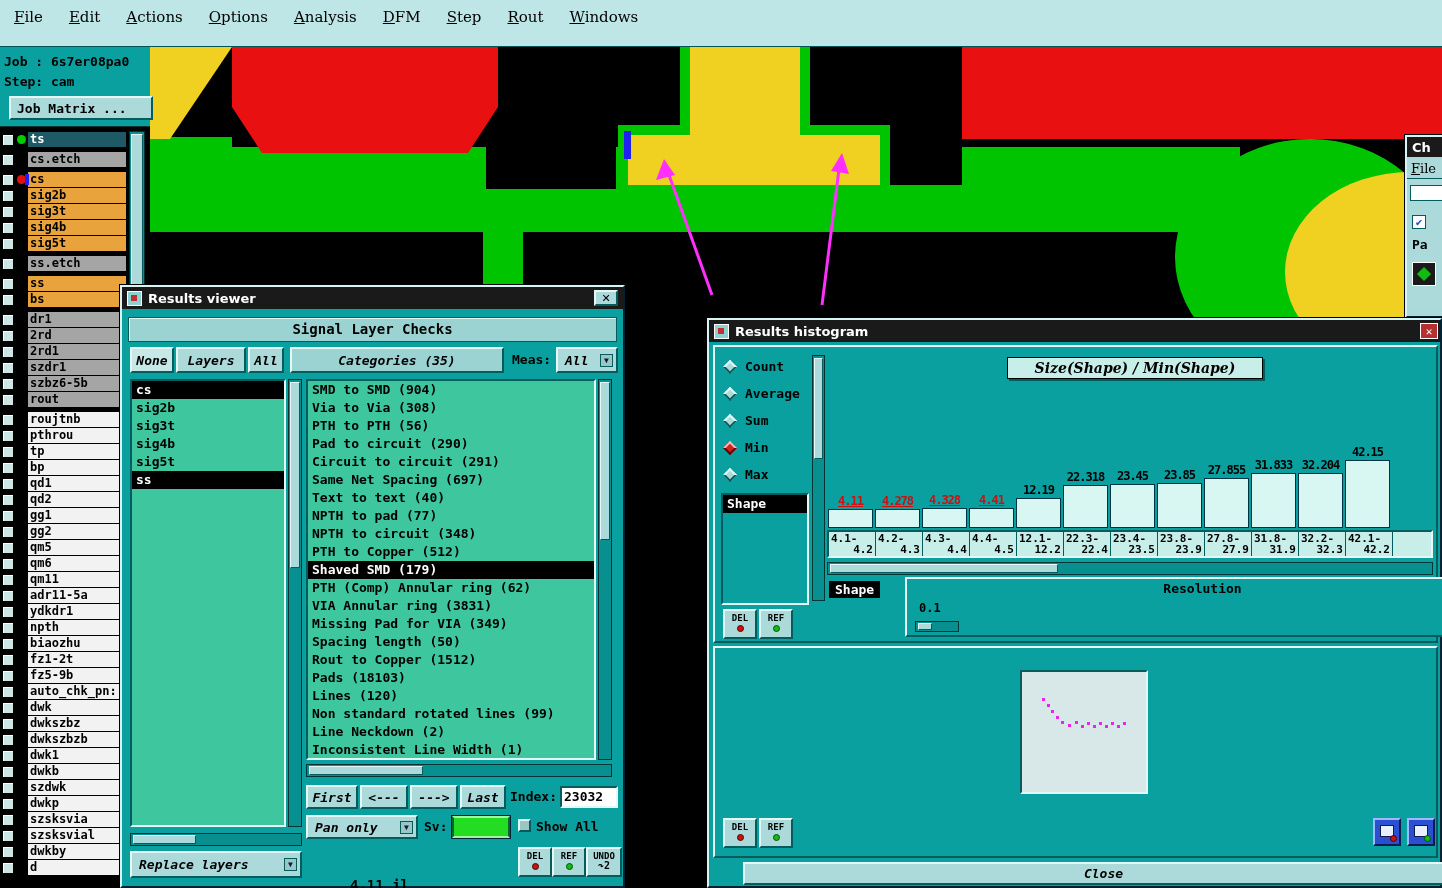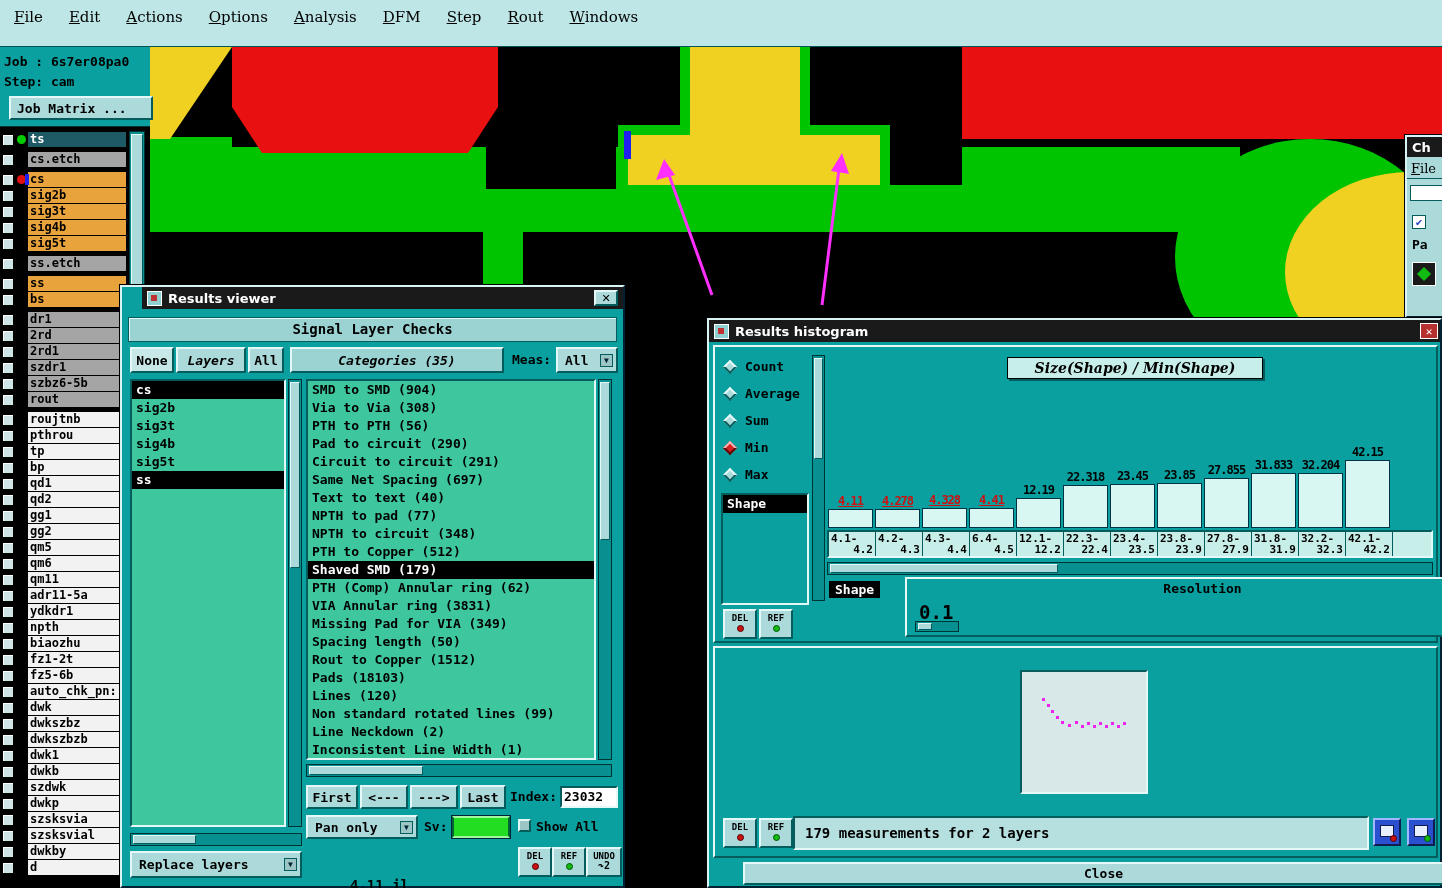--- a/index.html
+++ b/index.html
@@ -51,21 +51,21 @@
   .ticon{width:15px;height:15px;background:#8FD0D0;border:1px solid #fff;margin-right:6px;position:relative;flex:0 0 15px;}
   .ticon-in{position:absolute;left:3px;top:3px;width:6px;height:6px;background:#C03030;}
   .ttext{white-space:nowrap;}
   .xbtn{margin-left:auto;width:24px;height:16px;background:#ACDADA;border:2px solid;
     border-color:#E4F8F8 #045C5C #045C5C #E4F8F8;display:flex;align-items:center;justify-content:center;
     font-size:11px;font-weight:bold;color:#000;}
   .xred{position:absolute;right:2px;top:3px;width:18px;height:16px;background:#B63030;color:#fff;
     display:flex;align-items:center;justify-content:center;font-size:11px;font-weight:bold;border:1px solid #fff;}
   .rvbtn{position:absolute;height:26px;background:#ACDADA;border:2px solid;
     border-color:#E4F8F8 #045C5C #045C5C #E4F8F8;color:#000;font-weight:bold;font-size:13px;
-    display:flex;align-items:center;justify-content:center;white-space:nowrap;}
+    display:flex;align-items:center;justify-content:center;white-space:nowrap;font-style:italic;}
   .rvbtn.ital{font-style:italic;}
   .rvbtn.dd{justify-content:space-between;padding:0 3px 0 7px;}
   .darr{width:13px;height:13px;background:#9CC6C6;border:1px solid #045C5C;font-size:8px;line-height:11px;
     text-align:center;color:#023;flex:0 0 13px;}
   .lbl{position:absolute;color:#000;font-weight:bold;font-size:13px;white-space:nowrap;}
   .greenlist{position:absolute;background:#3EC79E;border:2px solid;border-color:#045C5C #E4F8F8 #E4F8F8 #045C5C;
     overflow:hidden;}
   .rv-row{height:18px;line-height:18px;font-size:13px;font-weight:bold;color:#000;padding:0 4px;
     white-space:nowrap;overflow:hidden;}
   .rv-row.sel{background:#000;color:#fff;}
@@ -75,21 +75,21 @@
   .hthumb{height:100%;width:38%;background:#ACDADA;border:1px solid;border-color:#E4F8F8 #045C5C #045C5C #E4F8F8;}
   .smallbtn{position:absolute;width:34px;height:30px;background:#ACDADA;border:2px solid;
     border-color:#E4F8F8 #045C5C #045C5C #E4F8F8;display:flex;flex-direction:column;align-items:center;
     font-size:9px;font-weight:bold;color:#000;padding-top:2px;}
   .cdot{width:7px;height:7px;border-radius:50%;margin-top:2px;}
   .dot-r{background:#CC1111;border:1px solid #500;}
   .dot-g{background:#12BB12;border:1px solid #050;}
   .uglyph{font-size:10px;line-height:10px;}
 
   
-  #results-viewer{left:120px;top:285px;width:505px;height:603px;z-index:30;padding-left:20px;}
+  #results-viewer{left:120px;top:285px;width:505px;height:603px;z-index:30;}
   #rv-header{position:absolute;left:6px;top:30px;width:489px;height:25px;background:#9BD2D2;
     border:1px solid #045C5C;box-shadow:inset 1px 1px 0 #E4F8F8;text-align:center;line-height:23px;
     font-size:14px;font-weight:bold;color:#000;}
   #btn-none{left:8px;top:60px;width:44px;background:#C8E8E8;}
   #btn-layers{left:54px;top:60px;width:70px;}
   #btn-all{left:126px;top:60px;width:36px;}
   #btn-categories{left:168px;top:60px;width:214px;background:#9BD2D2;}
   #meas-label{left:390px;top:65px;}
   #meas-dd{left:434px;top:60px;width:62px;}
   #rv-layers{left:8px;top:92px;width:156px;height:448px;}
@@ -145,21 +145,21 @@
   .axis-col{width:47px;flex:0 0 47px;height:100%;border-right:1px solid #045C5C;font-size:11px;
     font-weight:bold;color:#000;padding:1px 2px;line-height:11px;}
   .axis-top{text-align:left;}
   .axis-bot{text-align:right;}
   #hist-hscroll{left:112px;top:215px;width:606px;height:13px;}
   #shape-axis-label{position:absolute;left:114px;top:234px;background:#000;color:#fff;font-size:13px;
     font-weight:bold;padding:1px 6px;}
   #resolution-box{left:190px;top:230px;width:595px;height:60px;}
   #resolution-header{position:absolute;left:2px;top:2px;right:2px;height:18px;text-align:center;
     font-size:13px;font-weight:bold;color:#000;}
-  #resolution-value{position:absolute;left:12px;top:22px;font-size:19px;font-weight:bold;color:#000;}
+  #resolution-value{position:absolute;left:12px;top:22px;font-size:12px;font-weight:bold;color:#000;}
   #resolution-slider{left:8px;top:42px;width:44px;height:11px;}
   #hist-bottom{left:4px;top:326px;width:725px;height:212px;}
   #preview-box{position:absolute;left:305px;top:22px;width:128px;height:124px;background:#D8E8E8;
     border:2px solid;border-color:#045C5C #E4F8F8 #E4F8F8 #045C5C;}
   .pdot{position:absolute;width:3px;height:3px;background:#EE22EE;}
   #hb-del{left:8px;top:170px;}
   #hb-ref{left:44px;top:170px;}
   #hist-message{position:absolute;left:78px;top:168px;width:576px;height:34px;background:#B6E0E0;
     border:2px solid;border-color:#045C5C #E4F8F8 #E4F8F8 #045C5C;font-size:14px;font-weight:bold;
     color:#000;line-height:30px;padding-left:10px;}
@@ -401,21 +401,21 @@
           <span class="layer-name bg-white">biaozhu</span>
         </div>
         <div class="layer-row">
           <span class="layer-cb"></span>
           <span class="dot-slot"></span>
           <span class="layer-name bg-white">fz1-2t</span>
         </div>
         <div class="layer-row">
           <span class="layer-cb"></span>
           <span class="dot-slot"></span>
-          <span class="layer-name bg-white">fz5-6b</span>
+          <span class="layer-name bg-white">fz5-9b</span>
         </div>
         <div class="layer-row">
           <span class="layer-cb"></span>
           <span class="dot-slot"></span>
           <span class="layer-name bg-white">auto_chk_pn:</span>
         </div>
         <div class="layer-row">
           <span class="layer-cb"></span>
           <span class="dot-slot"></span>
           <span class="layer-name bg-white">dwk</span>
@@ -678,21 +678,21 @@
           </div>
           <div class="axis-col">
             <div class="axis-top">4.2-</div>
             <div class="axis-bot">4.3</div>
           </div>
           <div class="axis-col">
             <div class="axis-top">4.3-</div>
             <div class="axis-bot">4.4</div>
           </div>
           <div class="axis-col">
-            <div class="axis-top">6.4-</div>
+            <div class="axis-top">4.4-</div>
             <div class="axis-bot">4.5</div>
           </div>
           <div class="axis-col">
             <div class="axis-top">12.1-</div>
             <div class="axis-bot">12.2</div>
           </div>
           <div class="axis-col">
             <div class="axis-top">22.3-</div>
             <div class="axis-bot">22.4</div>
           </div>
@@ -753,21 +753,20 @@
           <span class="pdot" style="left: 101px; top: 50px;"></span>
         </div>
       <div id="hb-del" class="smallbtn">
         <span>DEL</span>
         <span class="cdot dot-r"></span>
       </div>
       <div id="hb-ref" class="smallbtn">
         <span>REF</span>
         <span class="cdot dot-g"></span>
       </div>
-      <div id="hist-message">179 measurements for 2 layers</div>
       <div id="icon-btn-1" class="iconbtn">
         <span class="pane"></span>
         <span class="ibdot dot-r"></span>
       </div>
       <div id="icon-btn-2" class="iconbtn">
         <span class="pane"></span>
         <span class="ibdot dot-g"></span>
       </div>
     </div>
 

